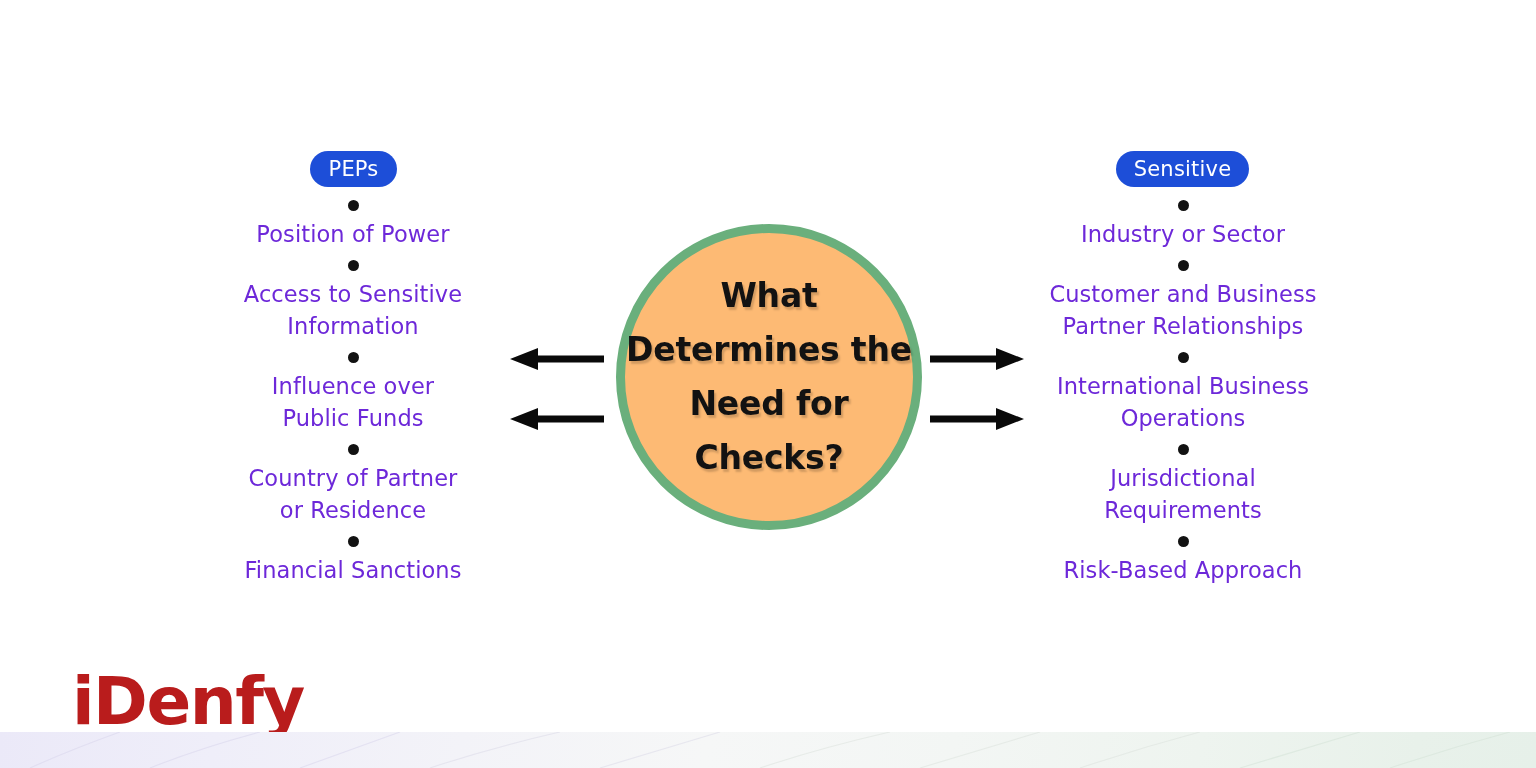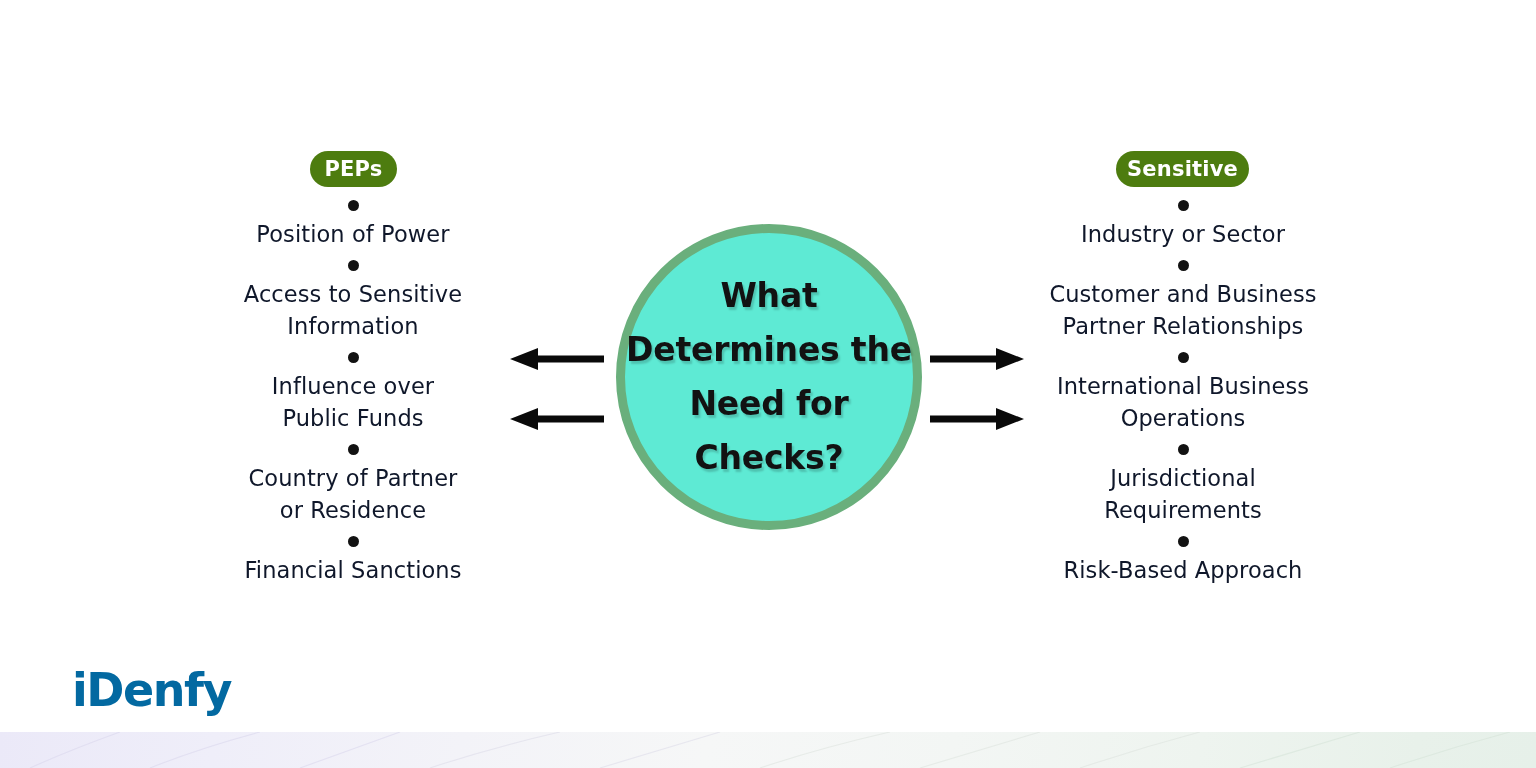--- a/index.html
+++ b/index.html
@@ -40,24 +40,24 @@
     position: absolute;
     inset: 0;
     opacity: .55;
   }
 
   
   .badge {
     position: absolute;
     height: 36px;
     border-radius: 18px;
-    background: #4d7c0f;
+    background: #1d4ed8;
     color: #ffffff;
     font-size: 21px;
-    font-weight: bold;
+    font-weight: normal;
     letter-spacing: .2px;
     display: flex;
     align-items: center;
     justify-content: center;
     padding: 8px 18px;
     box-sizing: border-box;
     white-space: nowrap;
   }
   #badge-pep  { left: 310px; top: 151px; width: 87px; }
   #badge-sanc { left: 1116px; top: 151px; width: 133px; }
@@ -77,39 +77,39 @@
     width: 11px;
     height: 11px;
     border-radius: 50%;
     background: #121212;
     margin: 0 auto;
     flex: none;
   }
   .item-label {
     font-size: 22.5px;
     line-height: 32px;
-    color: #0f172a;
+    color: #6d28d9;
     text-align: center;
     font-weight: 500;
     letter-spacing: .1px;
     white-space: pre-line;
     margin: 7px 0 10px 0;
   }
 
   
   #center-circle {
     position: absolute;
     left: 616px;
     top: 224px;
     width: 306px;
     height: 306px;
     box-sizing: border-box;
     border: 9px solid #6aaf7c;
     border-radius: 50%;
-    background: #5eead4;
+    background: #fdba74;
     display: flex;
     align-items: center;
     justify-content: center;
   }
   #center-text {
     font-size: 33px;
     line-height: 54px;
     font-weight: bold;
     color: #121212;
     text-align: center;
@@ -127,23 +127,23 @@
   #arrow-left-top    { left: 508px; top: 344px; }
   #arrow-left-bottom { left: 508px; top: 404px; }
   #arrow-right-top   { left: 930px; top: 344px; }
   #arrow-right-bottom{ left: 930px; top: 404px; }
 
   
   #logo {
     position: absolute;
     left: 72px;
     top: 663px;
-    font-size: 46px;
+    font-size: 66px;
     font-weight: bold;
-    color: #0369a1;
+    color: #b91c1c;
     letter-spacing: -1.5px;
     font-family: "DejaVu Sans", sans-serif;
   }
 </style>
 </head>
 <body>
 
 <div id="canvas">
 
   <div id="center-circle">

